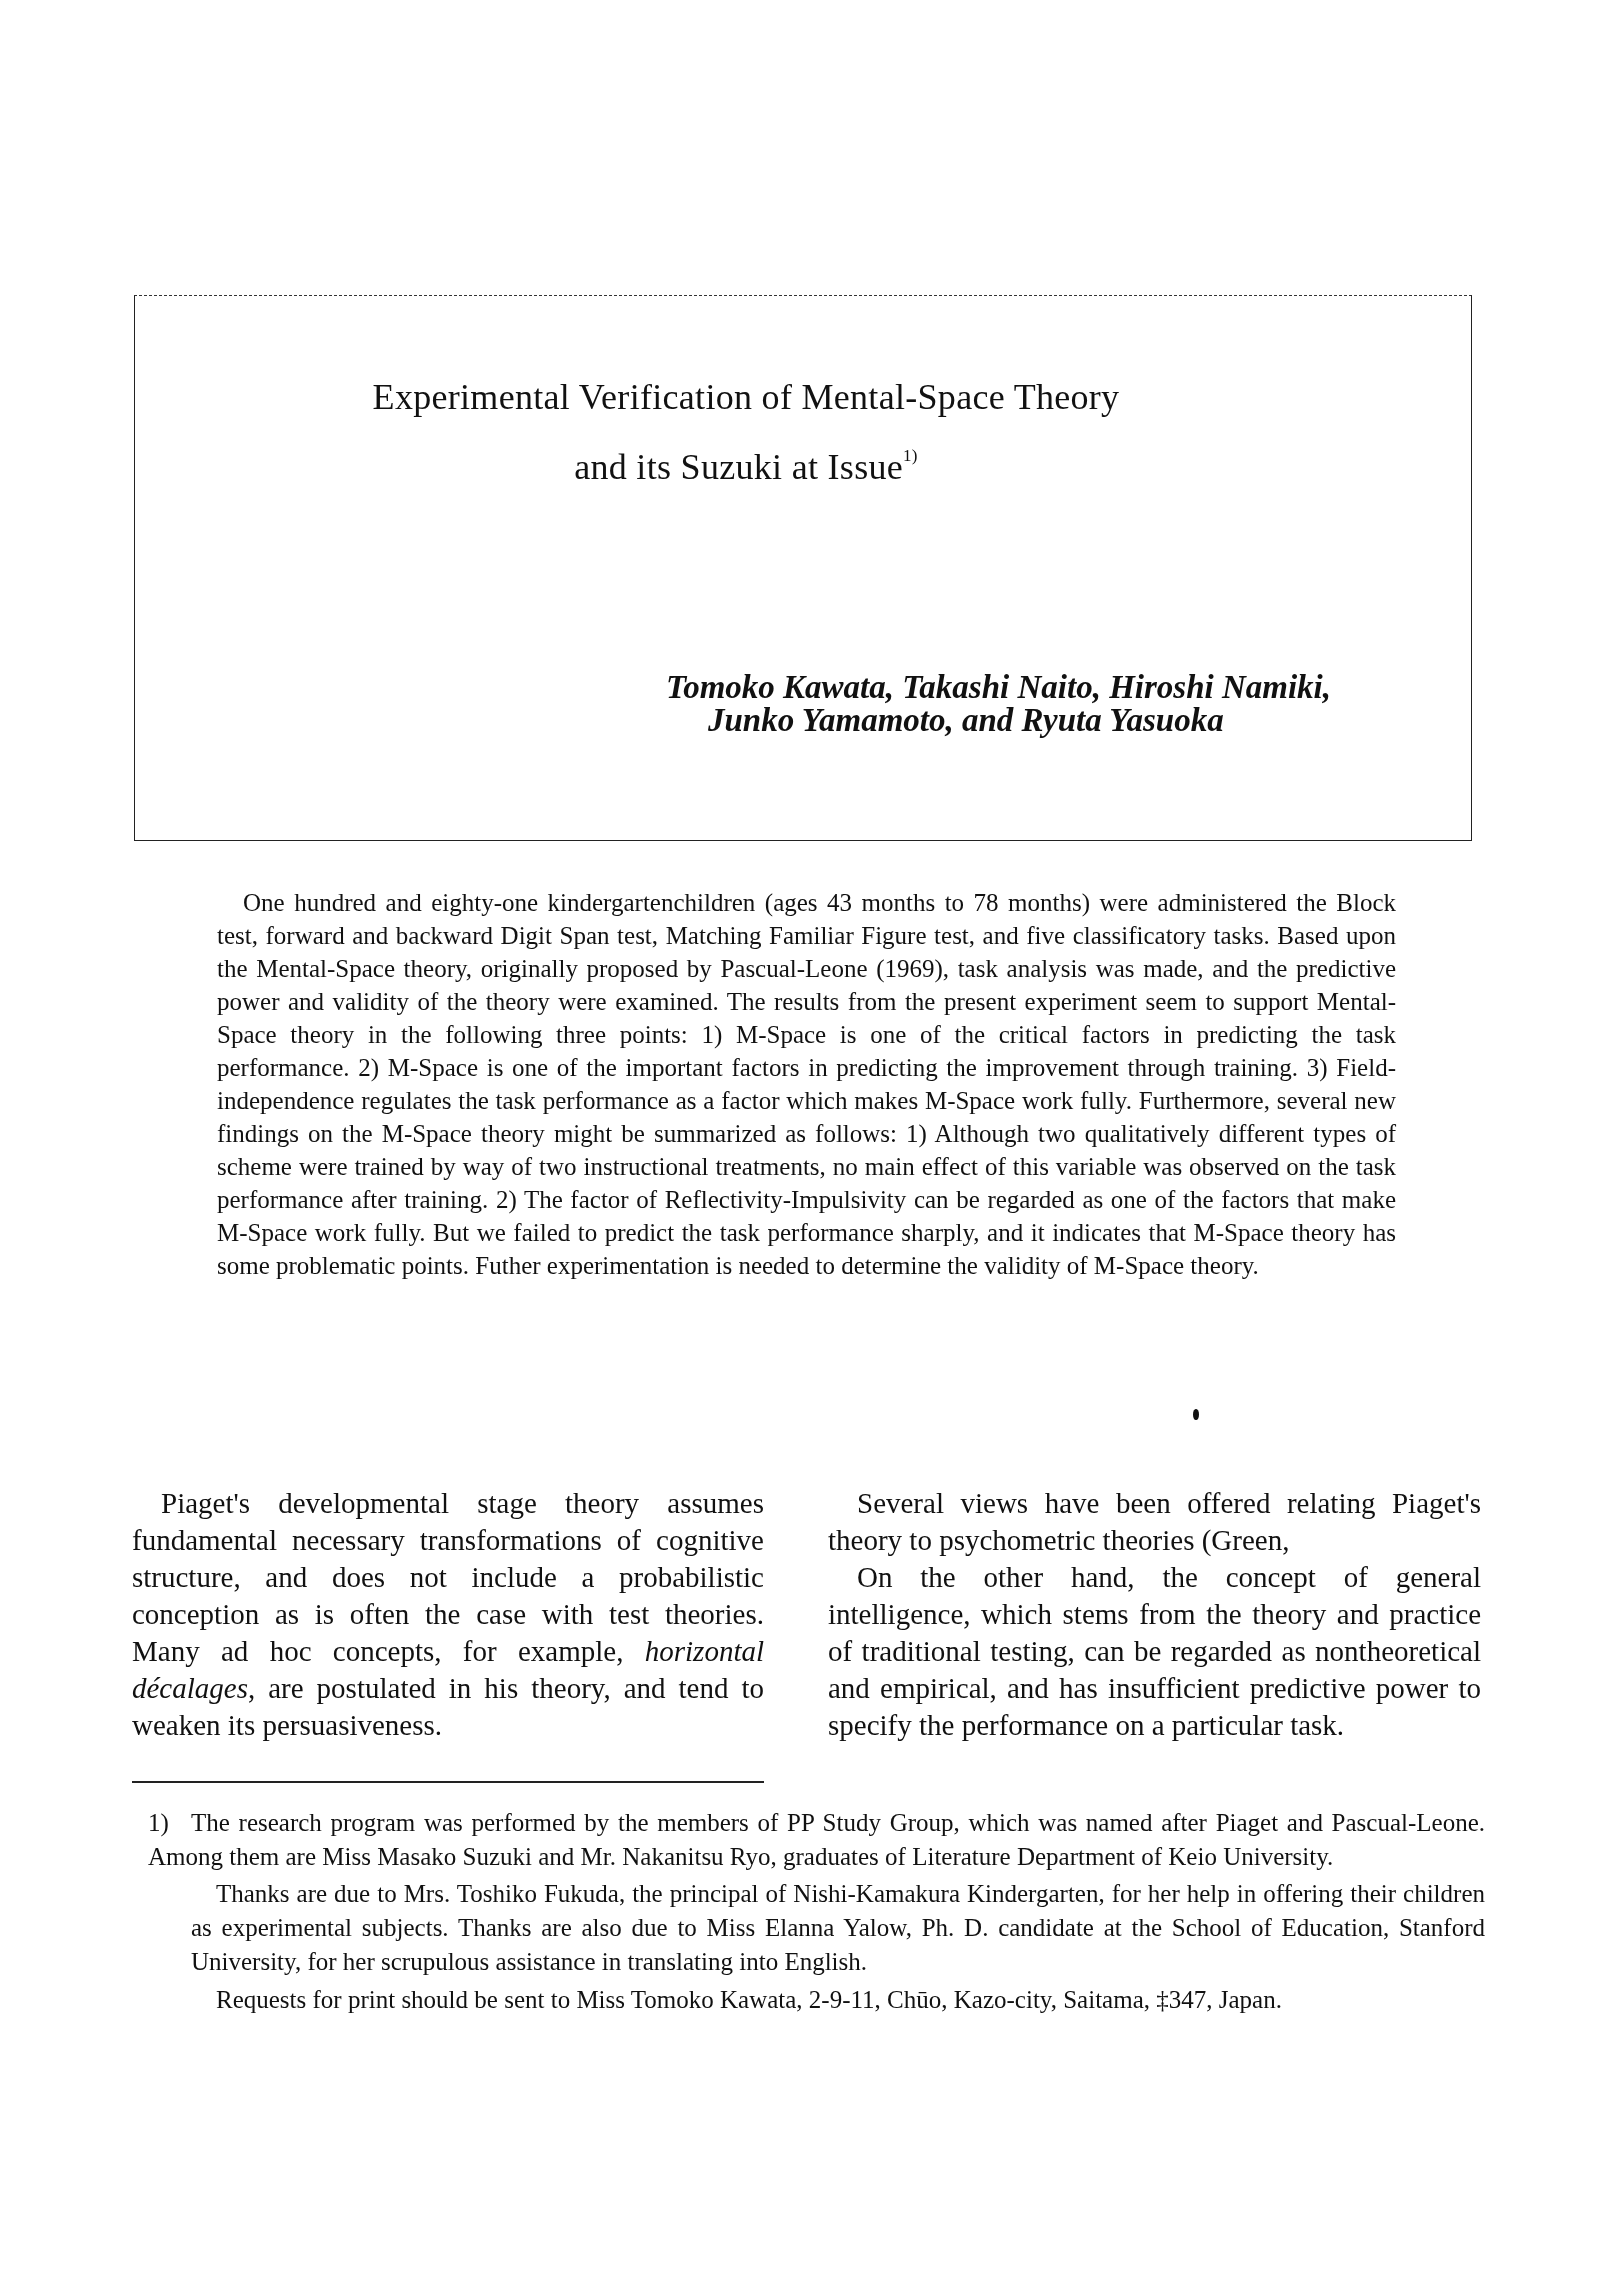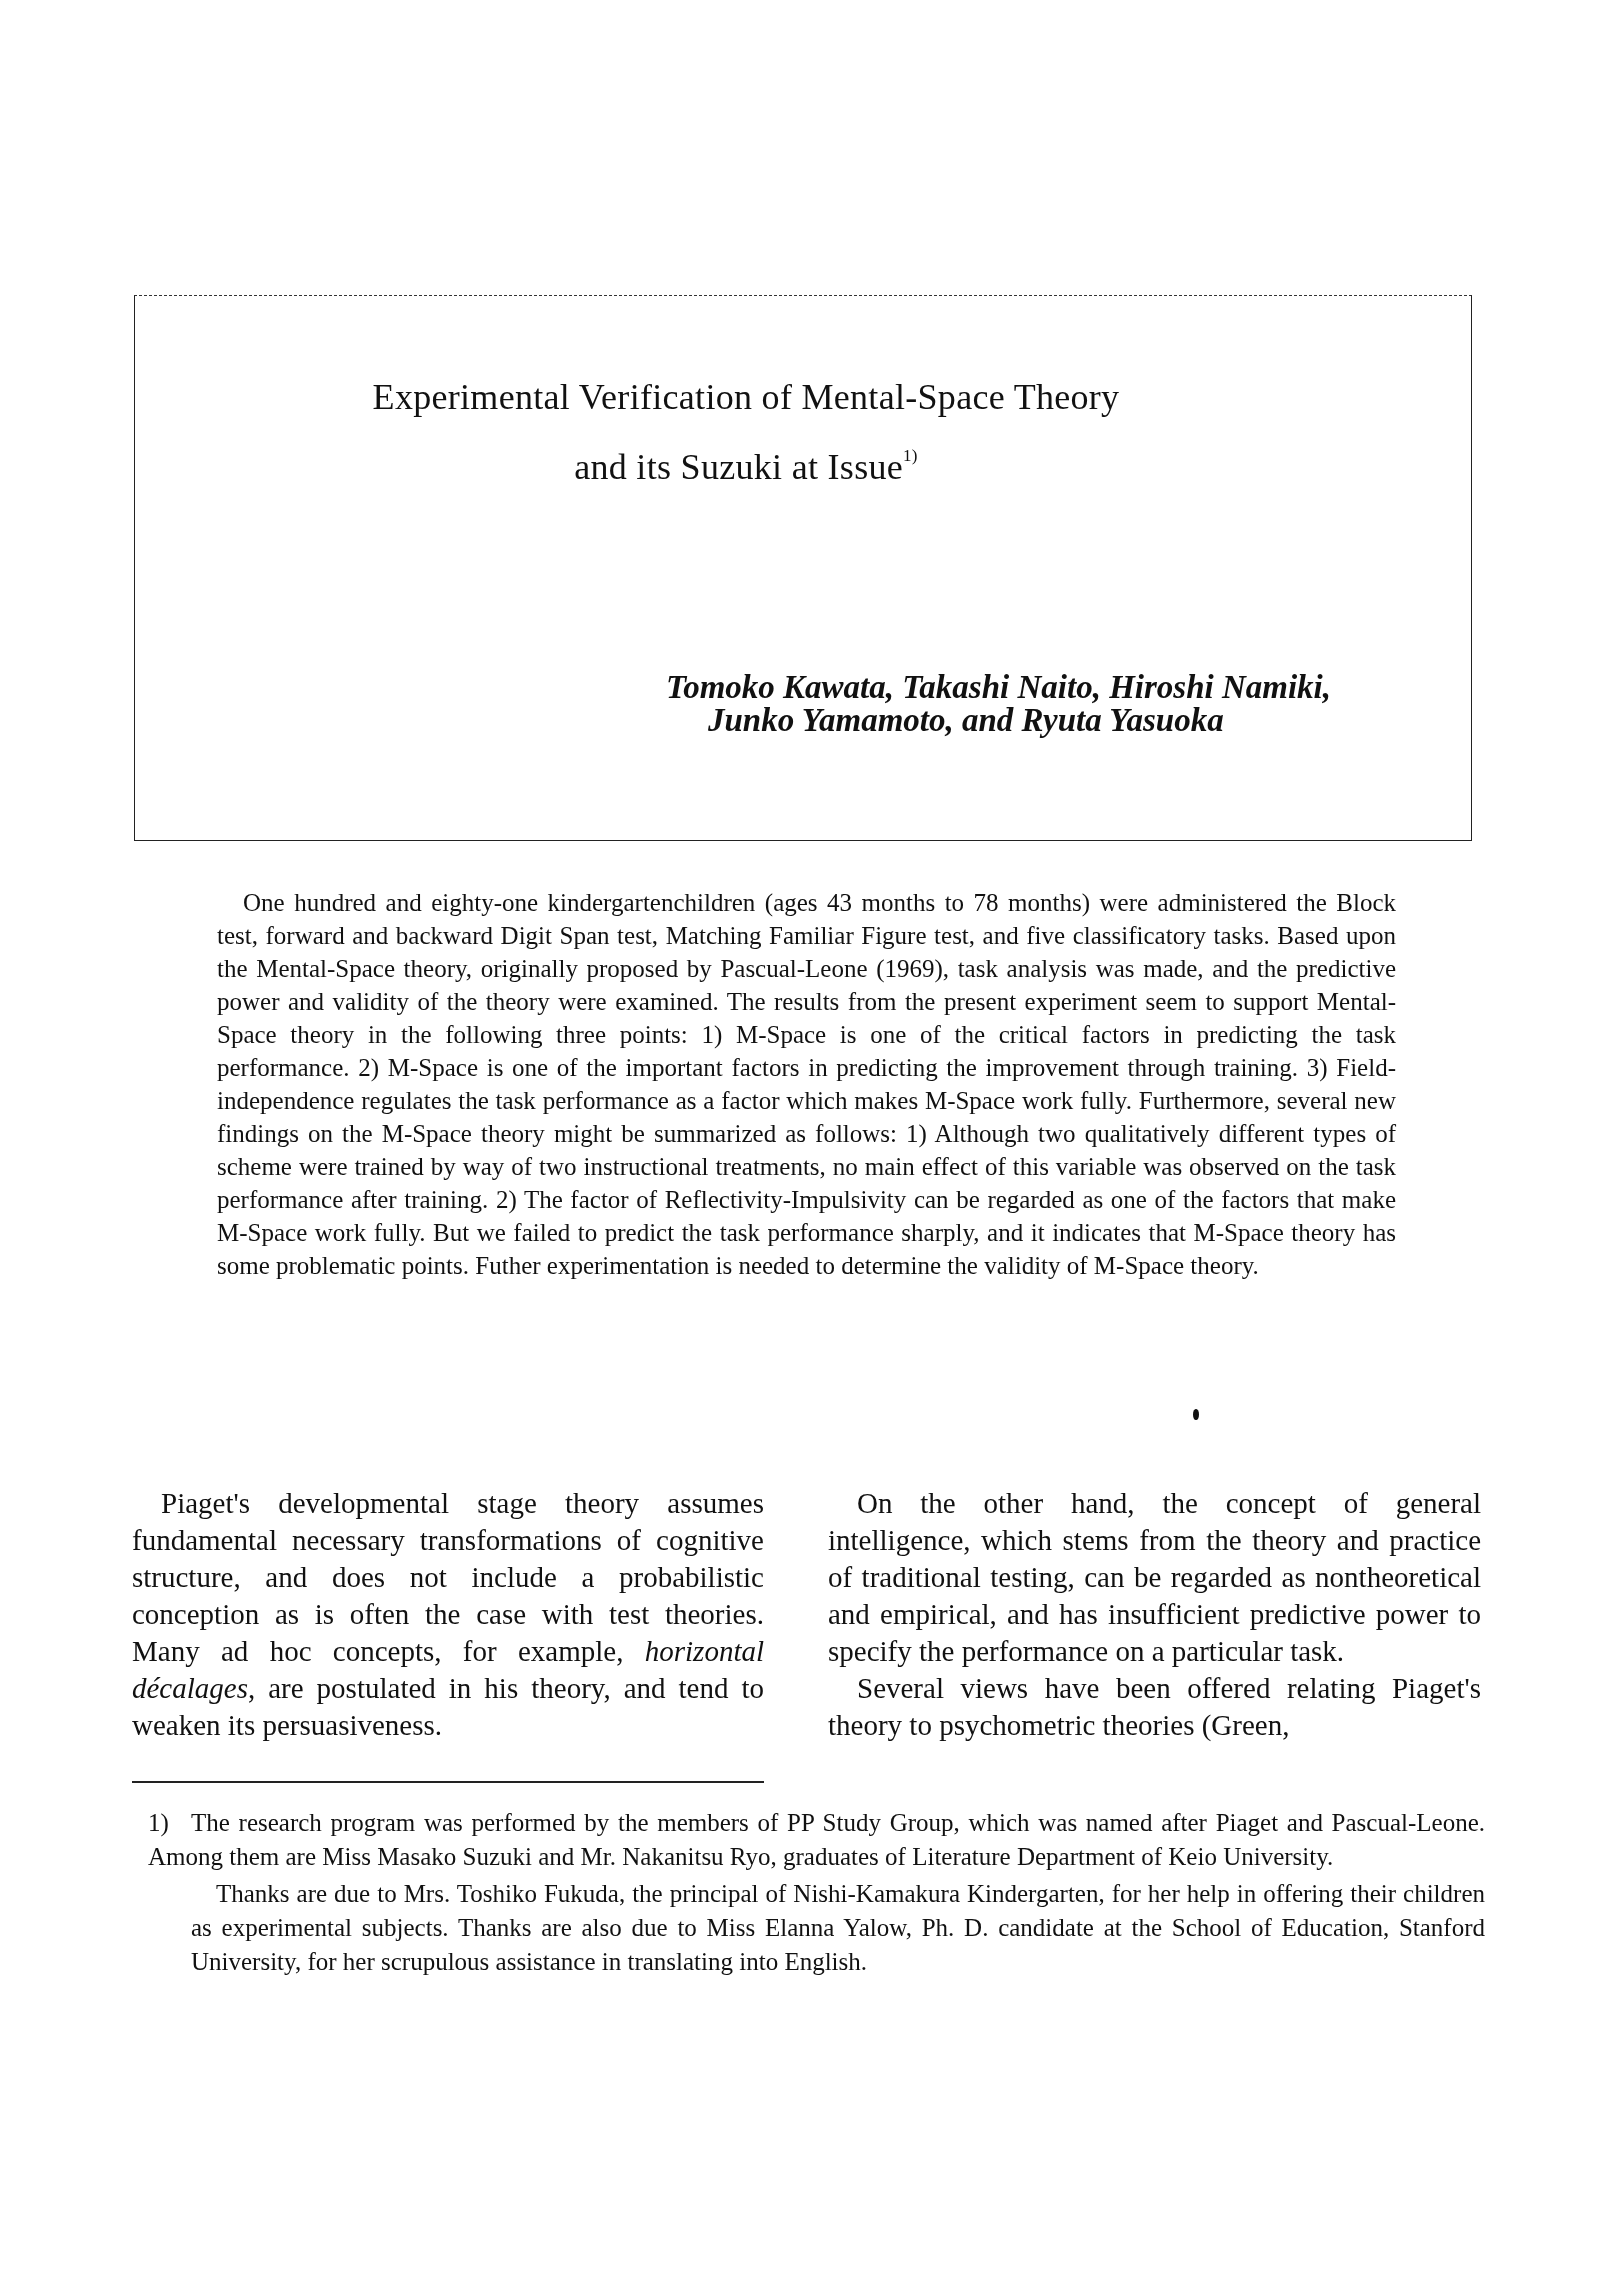--- a/index.html
+++ b/index.html
@@ -72,23 +72,24 @@
 <div class="authors auth2">Junko Yamamoto, and Ryuta Yasuoka</div>
 
 <div class="abstract">One hundred and eighty-one kindergartenchildren (ages 43 months to 78 months) were administered the Block test, forward and backward Digit Span test, Matching Familiar Figure test, and five classificatory tasks.  Based upon the Mental-Space theory, originally proposed by Pascual-Leone (1969), task analysis was made, and the predictive power and validity of the theory were examined.  The results from the present experiment seem to support Mental-Space theory in the following three points: 1) M-Space is one of the critical factors in predicting the task performance.  2) M-Space is one of the important factors in predicting the improvement through training.  3) Field-independence regulates the task performance as a factor which makes M-Space work fully.  Furthermore, several new findings on the M-Space theory might be summarized as follows: 1) Although two qualitatively different types of scheme were trained by way of two instructional treatments, no main effect of this variable was observed on the task performance after training.  2) The factor of Reflectivity-Impulsivity can be regarded as one of the factors that make M-Space work fully.  But we failed to predict the task performance sharply, and it indicates that M-Space theory has some problematic points.  Futher experimentation is needed to determine the validity of M-Space theory.</div>
 <div class="dot-mark"></div>
 
 <div class="col col-left">
   <p><span>Piaget's developmental stage theory assumes fundamental necessary transformations of cognitive structure, and does not include a probabilistic conception as is often the case with test theories.  Many ad hoc concepts, for example, </span><em>horizontal décalages</em><span>, are postulated in his theory, and tend to weaken its persuasiveness.</span></p>
 </div>
 
 <div class="col col-right">
+  <p>Several views have been offered relating Piaget's theory to psychometric theories (Green,</p>
   <p>On the other hand, the concept of general intelligence, which stems from the theory and practice of traditional testing, can be regarded as nontheoretical and empirical, and has insufficient predictive power to specify the performance on a particular task.</p>
-  <p>Several views have been offered relating Piaget's theory to psychometric theories (Green,</p>
 </div>
 
 <div class="fn-rule"></div>
 
 <div class="footnotes">
   <p class="fn-first"><span class="mark">1)</span><span class="body">The research program was performed by the members of PP Study Group, which was named after Piaget and Pascual-Leone.  Among them are Miss Masako Suzuki and Mr. Nakanitsu Ryo, graduates of Literature Department of Keio University.</span></p>
   <p class="fn-para">Thanks are due to Mrs. Toshiko Fukuda, the principal of Nishi-Kamakura Kindergarten, for her help in offering their children as experimental subjects.  Thanks are also due to Miss Elanna Yalow, Ph. D. candidate at the School of Education, Stanford University, for her scrupulous assistance in translating into English.</p>
+  <p class="fn-para">Requests for print should be sent to Miss Tomoko Kawata, 2-9-11, Chūo, Kazo-city, Saitama, ‡347, Japan.</p>
 </div>
 
 
 </body></html>

